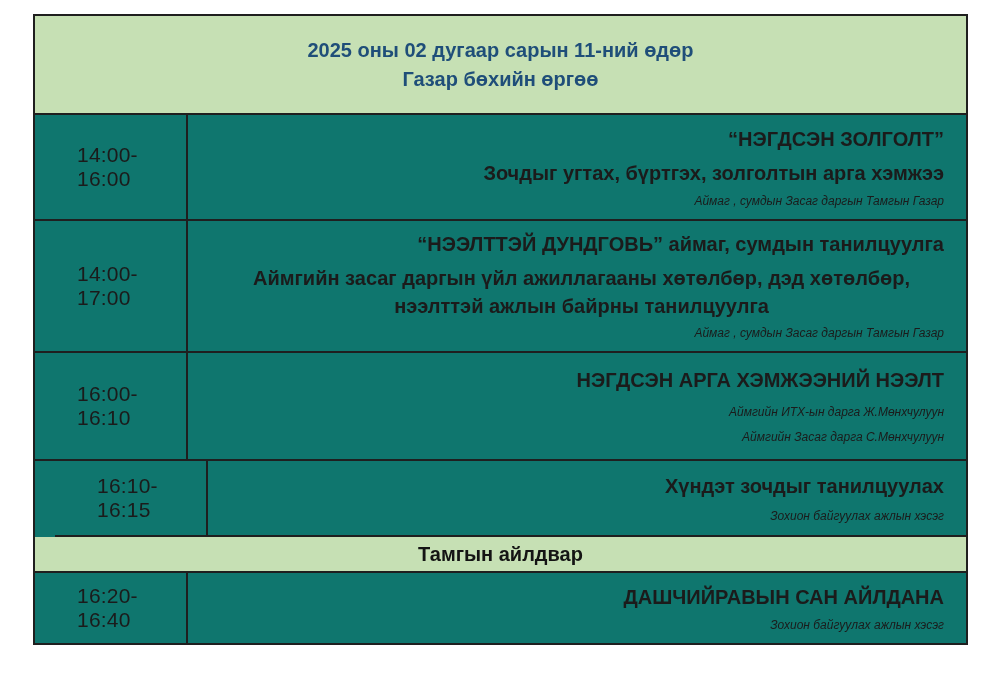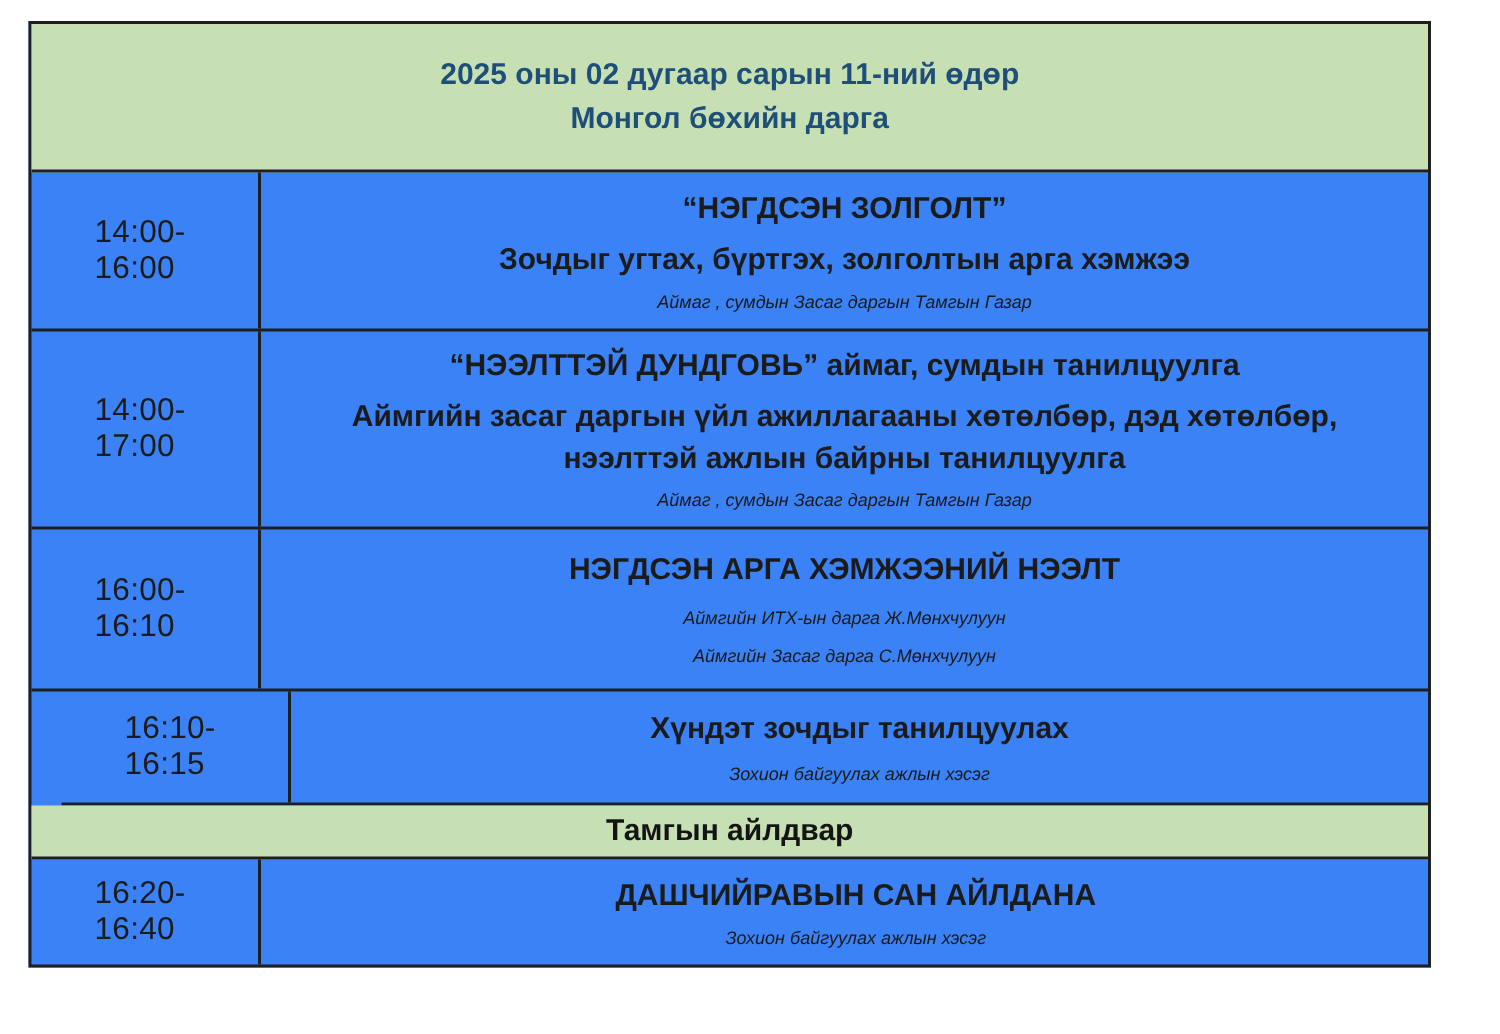--- a/index.html
+++ b/index.html
@@ -8,25 +8,25 @@
     background: #ffffff;
     width: 1000px;
     height: 689px;
     font-family: "Liberation Sans", sans-serif;
     color: #1b1b1b;
     position: relative;
     overflow: hidden;
   }
   .schedule-table {
     position: absolute;
-    left: 19px;
+    left: 33px;
     top: 14px;
     width: 931px;
     border: 2px solid #1f1f1f;
-    background: #3b82f6;
+    background: #0f766e;
     box-sizing: content-box;
   }
   .trow {
     display: flex;
     box-sizing: border-box;
     border-bottom: 2px solid #1f1f1f;
   }
   .trow:last-child { border-bottom: none; gap: 15px; }
 
   .header-row {
@@ -56,21 +56,21 @@
     font-size: 21px;
     font-weight: normal;
     letter-spacing: 0.2px;
     padding-left: 42px;
   }
   .content-cell {
     flex: 1;
     display: flex;
     flex-direction: column;
     justify-content: space-evenly;
-    align-items: center;
+    align-items: flex-end;
     text-align: center;
     padding: 4px 22px;
     box-sizing: border-box;
   }
   .content-cell .line { max-width: 725px; }
   .b { font-weight: bold; font-size: 20px; line-height: 1.4; }
   .i { font-style: italic; font-size: 12px; line-height: 1.35; }
 
   .r1 { height: 106px; }
   .r2 { height: 132px; }
@@ -91,21 +91,21 @@
     box-sizing: border-box;
   }
 </style>
 </head>
 <body>
 
 <div class="schedule-table">
 
   <div class="header-row">
     <div>2025 оны 02 дугаар сарын 11-ний өдөр</div>
-    <div>Монгол бөхийн дарга</div>
+    <div>Газар бөхийн өргөө</div>
   </div>
 
   <div class="trow r1">
     <div class="time-cell">14:00-16:00</div>
     <div class="content-cell">
       <div class="line b">“НЭГДСЭН ЗОЛГОЛТ”</div>
       <div class="line b">Зочдыг угтах, бүртгэх, золголтын арга хэмжээ</div>
       <div class="line i">Аймаг , сумдын Засаг даргын Тамгын Газар</div>
     </div>
   </div>

